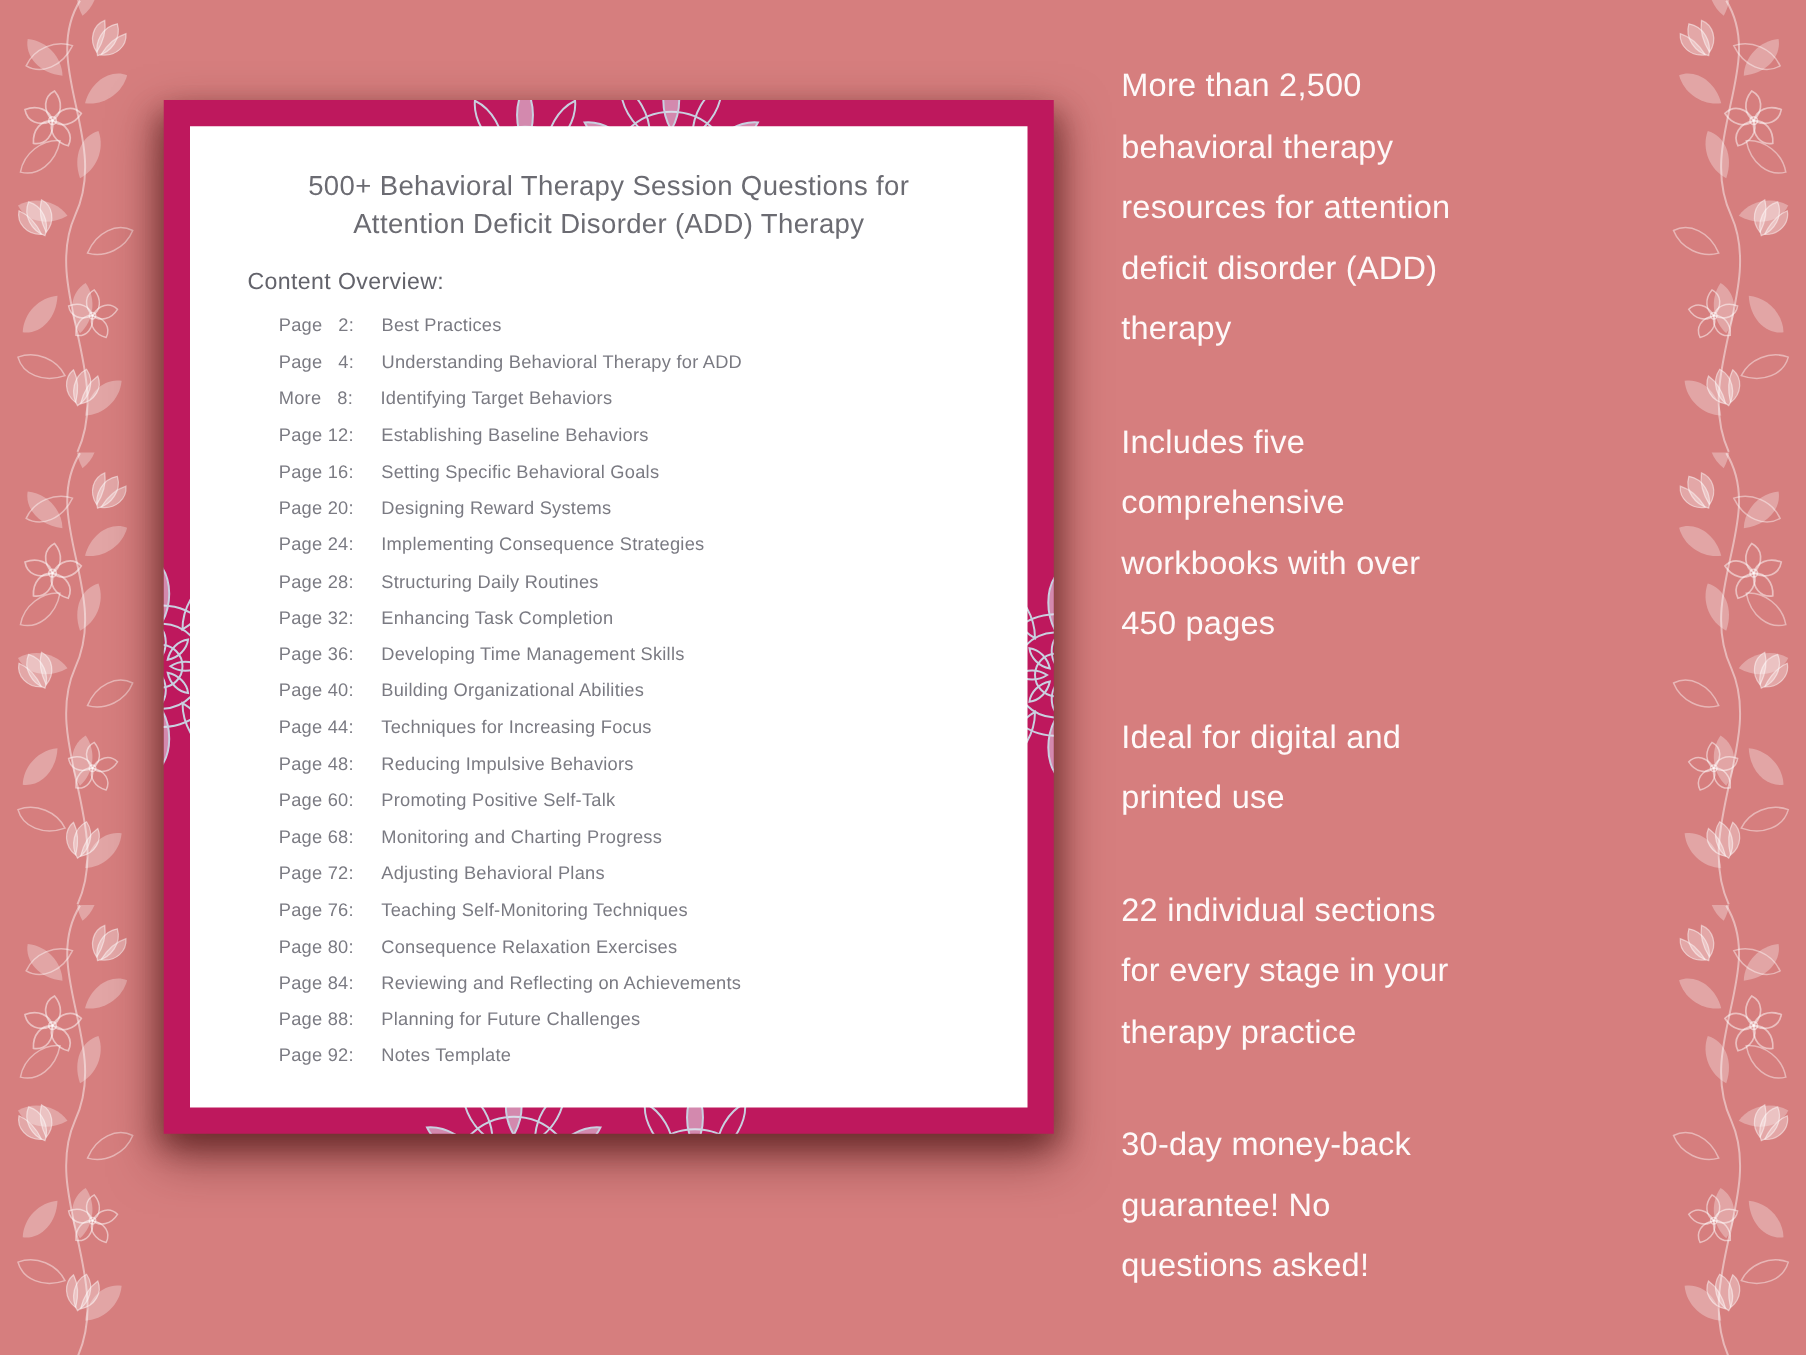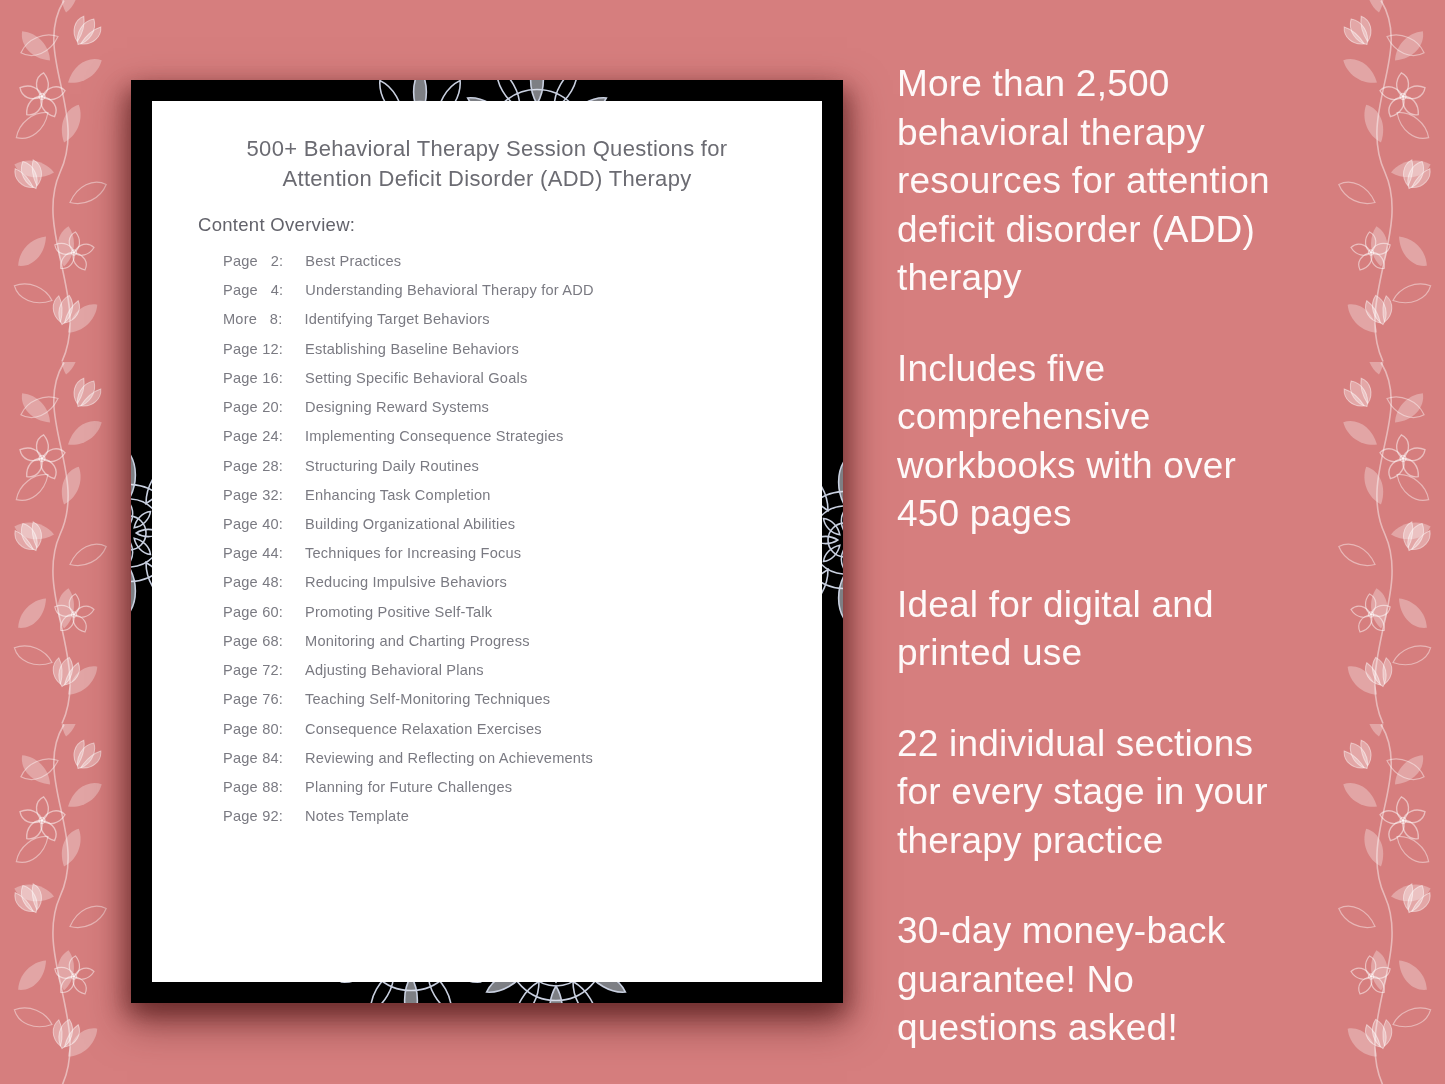--- a/index.html
+++ b/index.html
@@ -31,22 +31,22 @@
   .lo   { fill: none; stroke: rgba(255,255,255,.44); stroke-width: 1.2px; }
   .flp  { fill: none; stroke: rgba(255,255,255,.50); stroke-width: 1.2px; }
   .budp { fill: rgba(255,255,255,.32); stroke: rgba(255,255,255,.48); stroke-width: 1px; }
 
   
   .card {
     position: absolute;
     left: 131px;
     top: 80px;
     width: 712px;
-    height: 923px;
-    background: #000000;
+    height: 827px;
+    background: #be185d;
     overflow: hidden;
     box-shadow: 0 18px 38px 4px rgba(86,28,28,.55),
                 -7px 10px 20px rgba(86,28,28,.38),
                 7px 10px 20px rgba(86,28,28,.38);
   }
   .mandala { position: absolute; z-index: 1; }
   .mnd circle, .mnd path { stroke: #c9d0e0; fill: none; stroke-width: 1.3px; }
   .mnd .fillp { fill: #e3e7f1; fill-opacity: .55; }
 
   .page {
@@ -93,22 +93,22 @@
   .toc .pg { display: inline-block; }
   .toc .tt { margin-left: 22px; }
 
   
   .benefits {
     position: absolute;
     left: 897px; top: 44px;
     width: 470px;
   }
   .benefit {
-    margin: 16px 0 42px 0;
-    font-size: 37px;
+    margin: 0 0 42px 0;
+    font-size: 26px;
     line-height: 48.5px;
     letter-spacing: .2px;
     color: #fef9f9;
     white-space: pre-line;
   }
 
   .svg-defs { position: absolute; width: 0; height: 0; overflow: hidden; }
 </style>
 </head>
 <body>
@@ -234,20 +234,21 @@
       <ul class="toc">
         <li><span class="pg">Page   2:</span><span class="tt">Best Practices</span></li>
         <li><span class="pg">Page   4:</span><span class="tt">Understanding Behavioral Therapy for ADD</span></li>
         <li><span class="pg">More   8:</span><span class="tt">Identifying Target Behaviors</span></li>
         <li><span class="pg">Page 12:</span><span class="tt">Establishing Baseline Behaviors</span></li>
         <li><span class="pg">Page 16:</span><span class="tt">Setting Specific Behavioral Goals</span></li>
         <li><span class="pg">Page 20:</span><span class="tt">Designing Reward Systems</span></li>
         <li><span class="pg">Page 24:</span><span class="tt">Implementing Consequence Strategies</span></li>
         <li><span class="pg">Page 28:</span><span class="tt">Structuring Daily Routines</span></li>
         <li><span class="pg">Page 32:</span><span class="tt">Enhancing Task Completion</span></li>
+        <li><span class="pg">Page 36:</span><span class="tt">Developing Time Management Skills</span></li>
         <li><span class="pg">Page 40:</span><span class="tt">Building Organizational Abilities</span></li>
         <li><span class="pg">Page 44:</span><span class="tt">Techniques for Increasing Focus</span></li>
         <li><span class="pg">Page 48:</span><span class="tt">Reducing Impulsive Behaviors</span></li>
         <li><span class="pg">Page 60:</span><span class="tt">Promoting Positive Self-Talk</span></li>
         <li><span class="pg">Page 68:</span><span class="tt">Monitoring and Charting Progress</span></li>
         <li><span class="pg">Page 72:</span><span class="tt">Adjusting Behavioral Plans</span></li>
         <li><span class="pg">Page 76:</span><span class="tt">Teaching Self-Monitoring Techniques</span></li>
         <li><span class="pg">Page 80:</span><span class="tt">Consequence Relaxation Exercises</span></li>
         <li><span class="pg">Page 84:</span><span class="tt">Reviewing and Reflecting on Achievements</span></li>
         <li><span class="pg">Page 88:</span><span class="tt">Planning for Future Challenges</span></li>

